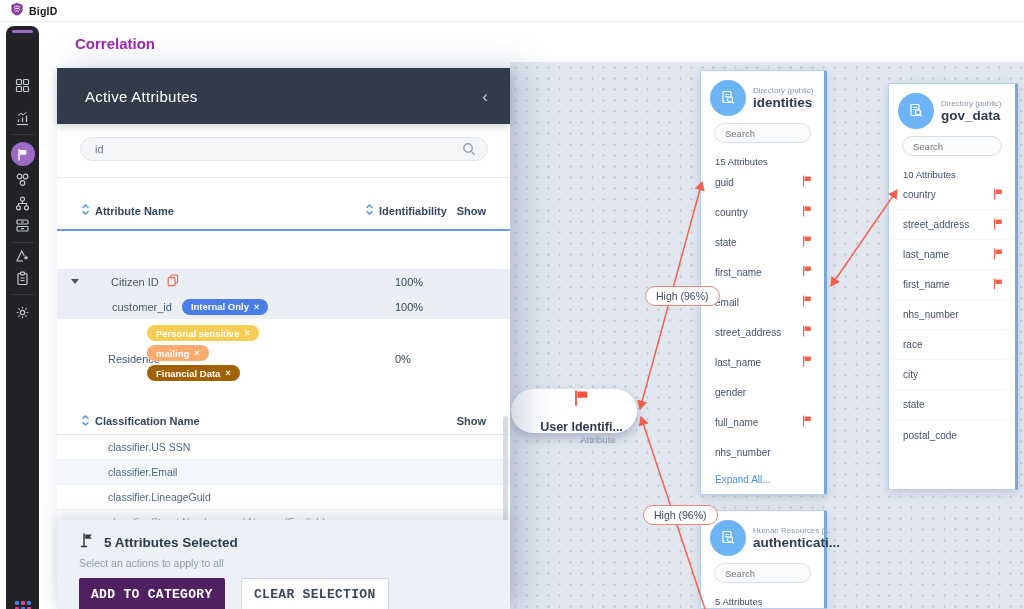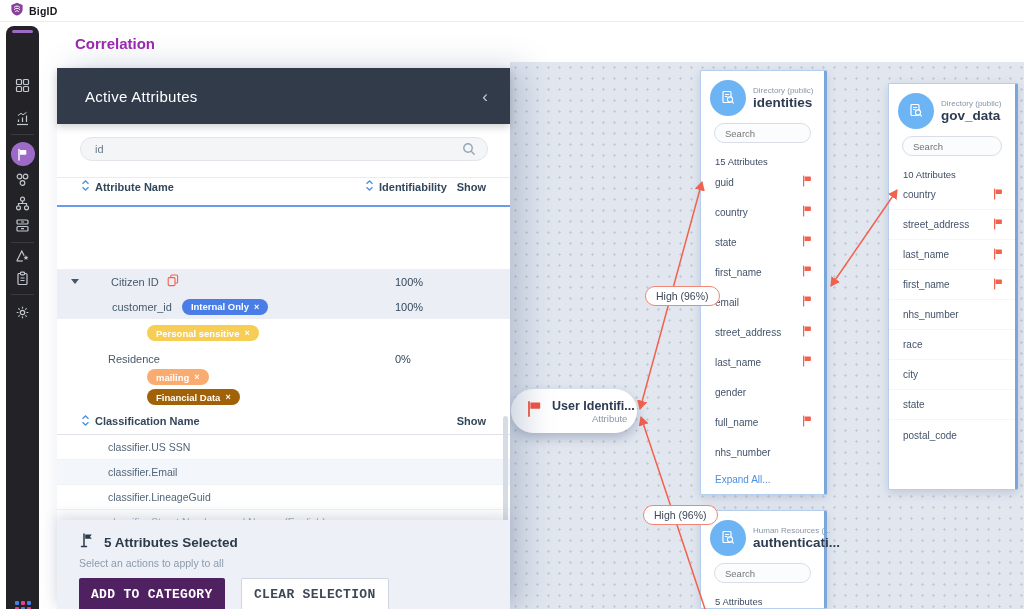--- a/index.html
+++ b/index.html
@@ -40,35 +40,35 @@
     box-shadow:0 3px 8px rgba(0,0,0,.18); }
   #panel-title { color:#fff; font-size:15px; letter-spacing:.3px; }
   #panel-collapse { color:#c6cdd6; font-size:17px; cursor:pointer; line-height:1; }
   #panel-search-row { position:absolute; left:0; top:56px; width:100%; height:54px; border-bottom:1px solid #e8ebef; }
   #panel-search { position:absolute; left:23px; top:13px; width:408px; height:24px; border-radius:12px;
     background:#f4f5f7; border:1px solid #e1e5ea; font-size:11px; color:#6b7a8c; padding:0 30px 0 14px; outline:none; }
   #panel-search-ic { position:absolute; right:34px; top:18px; }
 
   .thead { position:absolute; left:0; width:100%; display:flex; align-items:center;
     font-size:11px; font-weight:bold; color:#33475b; }
-  #attr-head { top:100px; height:39px; border-bottom:2px solid #6a9bea; }
+  #attr-head { top:124px; height:39px; border-bottom:2px solid #6a9bea; }
   #attr-head .h-name { position:absolute; left:24px; display:flex; gap:5px; align-items:center; }
   #attr-head .h-ident { position:absolute; left:308px; display:flex; gap:5px; align-items:center; }
   #attr-head .h-show, #class-head .h-show { position:absolute; right:24px; }
 
   .arow { position:absolute; left:0; width:100%; display:flex; align-items:center; font-size:11px; color:#46596b; }
   .pct { position:absolute; left:338px; font-size:11px; color:#33475b; }
   .sel-bg { background:#ebeff5; }
   .caret { width:0; height:0; border-left:4px solid transparent; border-right:4px solid transparent;
     border-top:5px solid #44566b; display:inline-block; cursor:pointer; }
   .chk { width:11px; height:11px; background:#f4513c; border-radius:2px; display:inline-block; cursor:pointer; }
   .tag { display:inline-flex; align-items:center; gap:5px; color:#fff; font-size:9.5px; font-weight:bold;
     padding:2.5px 9px; border-radius:9px; cursor:default; white-space:nowrap; }
   .tag .x { font-size:9px; cursor:pointer; }
-  .t-blue { background:#4a7de5; } .t-yellow { background:#f6cd55; } .t-orange { background:#f9ab70;margin-top:24px; } .t-green { background:#a16207; }
+  .t-blue { background:#4a7de5; } .t-yellow { background:#f6cd55; } .t-orange { background:#f9ab70; } .t-green { background:#a16207; }
 
   #class-head { top:340px; height:27px; border-bottom:1px solid #dfe3e9; }
   #class-head .h-name { position:absolute; left:24px; display:flex; gap:5px; align-items:center; }
   .crow { position:absolute; left:0; width:100%; height:25px; display:flex; align-items:center;
     padding-left:51px; font-size:10.5px; color:#52657a; border-bottom:1px solid #f0f2f6; }
 
   #scroll-thumb { position:absolute; right:2px; top:348px; width:5px; height:118px; border-radius:3px; background:#d7dce4; }
 
   #selection-bar { position:absolute; left:0; bottom:0; width:100%; height:89px; background:#edf1f7;
     box-shadow:0 -5px 12px rgba(120,135,160,.25); padding:12px 0 0 22px; z-index:3; }
@@ -96,21 +96,21 @@
     font-family:"Liberation Sans",sans-serif; }
   .gc-count { font-size:9.5px; color:#3d4c60; margin:13px 0 0 14px; }
   .gc-row { height:30px; display:flex; align-items:center; justify-content:space-between;
     padding:0 12px 0 14px; font-size:10px; color:#43536a; }
   .gc-row.sep { border-bottom:1px solid #f2f5f9; }
   .gc-expand { font-size:10px; color:#4a90e2; margin:7px 0 0 14px; cursor:pointer; }
 
   
   #center-node { position:absolute; left:511px; top:389px; width:126px; height:44px; background:#fff;
     border-radius:22px; box-shadow:0 5px 12px rgba(70,90,130,.35); display:flex; align-items:center;
-    gap:9px; padding-left:15px; z-index:8; }
+    gap:9px; padding-left:15px; z-index:8;flex-direction:column; }
   #node-title { font-size:12.5px; color:#2d3c52; font-weight:bold; white-space:nowrap; }
   #node-sub { font-size:9.5px; color:#8795a8;margin-left:40px; }
 
   
   .edge-label { position:absolute; background:#fff; border:1.5px solid #f08673; border-radius:11px;
     padding:3px 10px; font-size:10.5px; color:#3c4858; z-index:9; }
   #edge-label-top { left:645px; top:286px; }
   #edge-label-bottom { left:643px; top:505px; }
 
   #edges { position:absolute; left:0; top:0; width:1024px; height:609px; z-index:7; pointer-events:none; }

